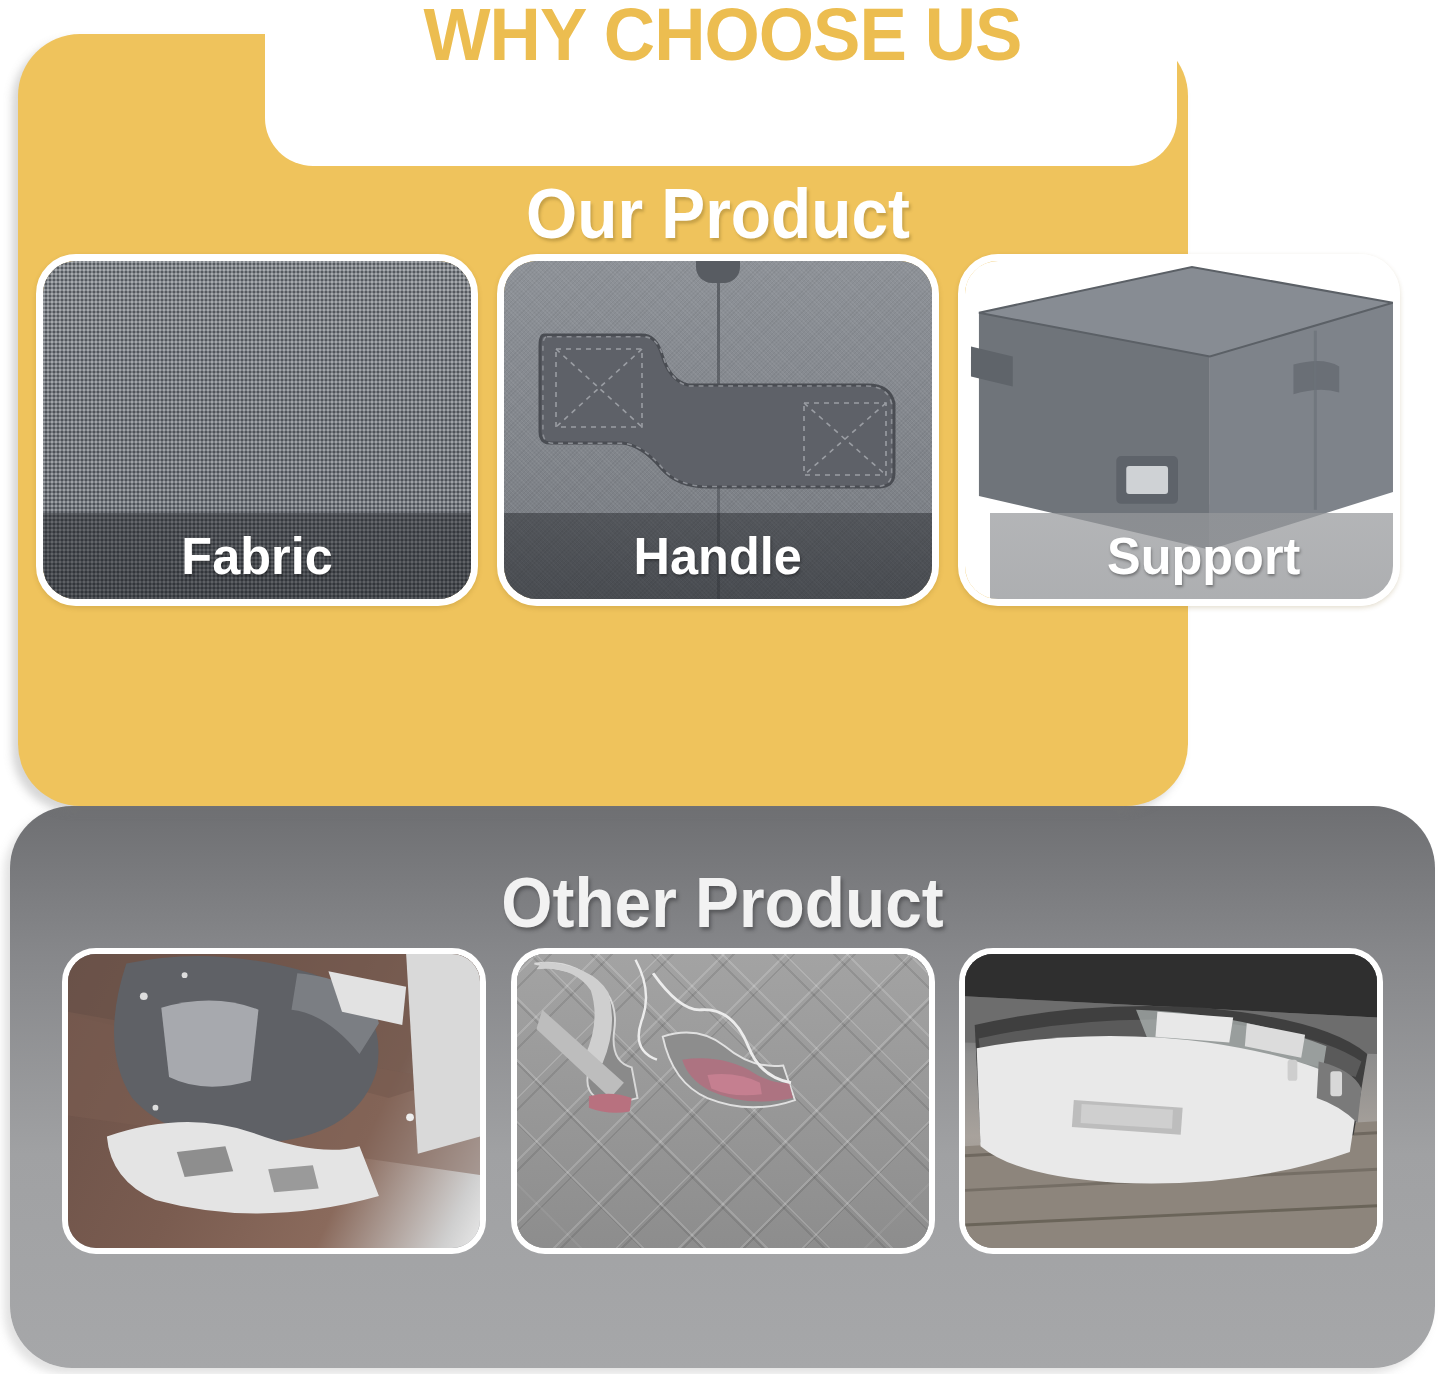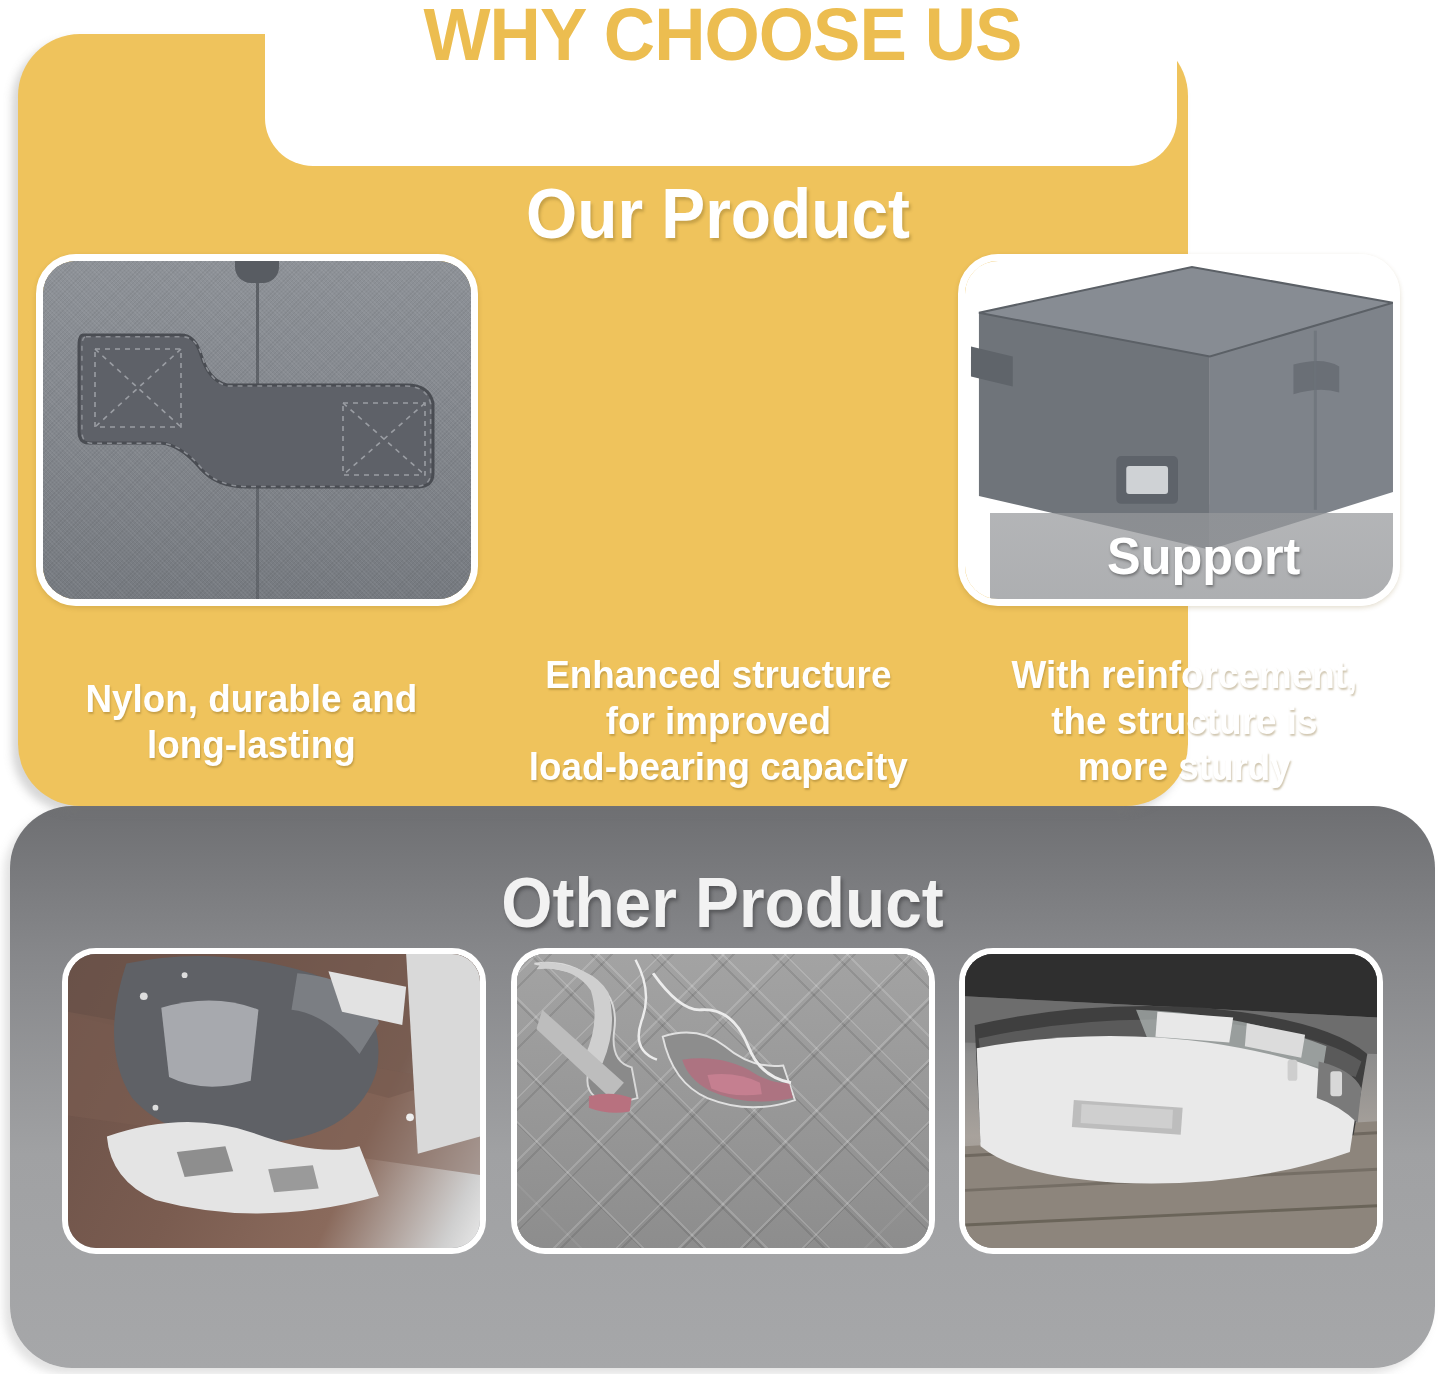--- a/index.html
+++ b/index.html
@@ -202,34 +202,43 @@
 <div class="headline">WHY CHOOSE US</div>
 
 <div class="yellow-panel">
 
   <div class="notch"></div>
 
   <div class="our-product-title">Our Product</div>
 
   <div class="card-row">
 
+    <div class="pcard">
+      <div class="tex-fabric"></div>
+      <div class="label-band">
+        <span class="label-txt">Fabric</span>
+      </div>
+    </div>
 
     <div class="pcard">
       <div class="tex-handle">
         <div class="seam"></div>
         <div class="zip-tab"></div>
         <svg class="strap" viewBox="0 0 372 176">
           <path d="M6 12 L104 12 Q118 12 124 32 Q132 58 150 62 L330 62 Q352 62 356 80 L356 150 Q356 164 340 164 L170 164 Q140 164 124 146 Q104 122 84 120 L12 120 Q2 120 2 108 L2 22 Q2 12 6 12 Z" fill="#5e6168" stroke="#4a4d53" stroke-width="3"></path>
           <path d="M6 12 L104 12 Q118 12 124 32 Q132 58 150 62 L330 62 Q352 62 356 80 L356 150 Q356 164 340 164 L170 164 Q140 164 124 146 Q104 122 84 120 L12 120 Q2 120 2 108 L2 22 Q2 12 6 12 Z" fill="none" stroke="#8b8e94" stroke-width="1.6" stroke-dasharray="5 5" transform="translate(0,0) scale(0.985) translate(3,2)"></path>
           <rect x="18" y="26" width="86" height="78" fill="none" stroke="#9a9da3" stroke-width="1.6" stroke-dasharray="5 5"></rect>
           <path d="M18 26 L104 104 M104 26 L18 104" stroke="#9a9da3" stroke-width="1.6" stroke-dasharray="5 5"></path>
           <rect x="266" y="80" width="82" height="72" fill="none" stroke="#9a9da3" stroke-width="1.6" stroke-dasharray="5 5"></rect>
           <path d="M266 80 L348 152 M348 80 L266 152" stroke="#9a9da3" stroke-width="1.6" stroke-dasharray="5 5"></path>
         </svg>
       </div>
+      <div class="label-band">
+        <span class="label-txt">Handle</span>
+      </div>
     </div>
 
     <div class="pcard">
       <div class="tex-support">
         <svg class="box3d" viewBox="0 0 430 340" preserveAspectRatio="none">
 
           <path d="M30 58 L228 8 L430 44 L258 96 Z" fill="#e3e3e3" stroke="#c4c4c4" stroke-width="2"></path>
           <path d="M40 56 L230 14 L420 46 L256 90 Z" fill="#eeeeee"></path>
           <g stroke="#cfcfcf" stroke-width="2">
             <path d="M60 52 L240 18"></path>
@@ -254,25 +263,20 @@
           <path d="M352 70 L352 250" stroke="#6d7279" stroke-width="3" opacity=".7"></path>
         </svg>
       </div>
       <div class="label-band light">
         <span class="label-txt">Support</span>
       </div>
     </div>
 
   </div>
 
-  <div class="cap-row">
-    <div class="cap c1">Nylon, durable and<br>long-lasting</div>
-    <div class="cap c2">Enhanced structure<br>for improved<br>load-bearing capacity</div>
-    <div class="cap c3">With reinforcement,<br>the structure is<br>more sturdy</div>
-  </div>
 
 </div>
 
 <div class="gray-panel">
 
   <div class="other-product-title">Other Product</div>
 
   <div class="ocard-row">
 
     <div class="ocard">

